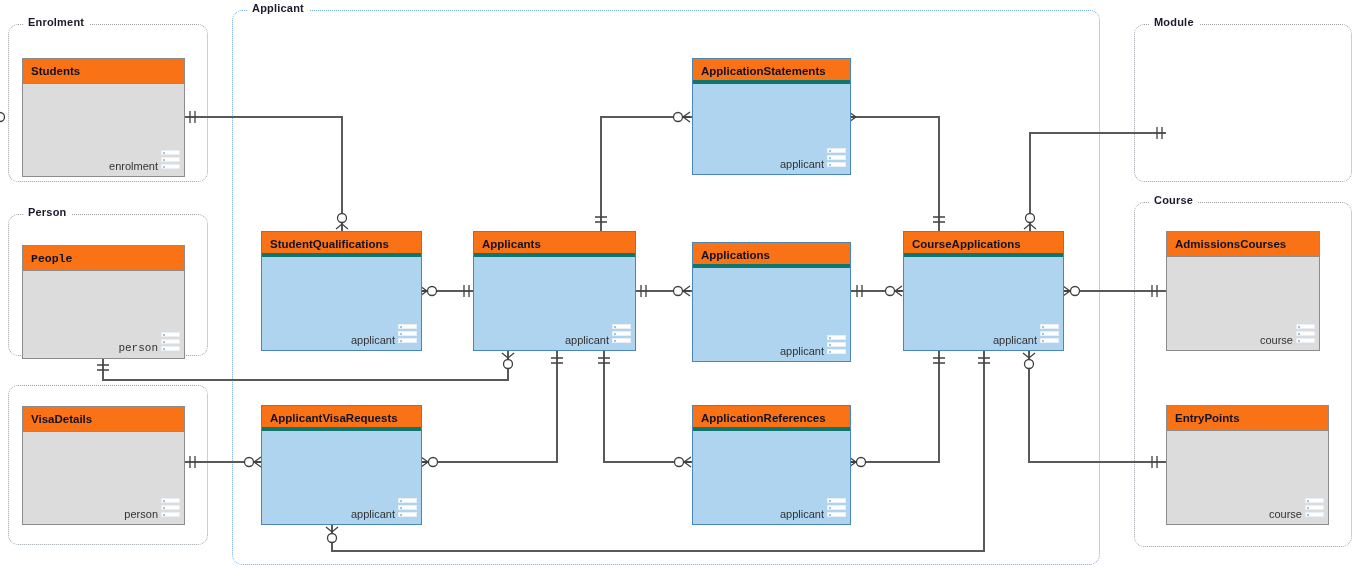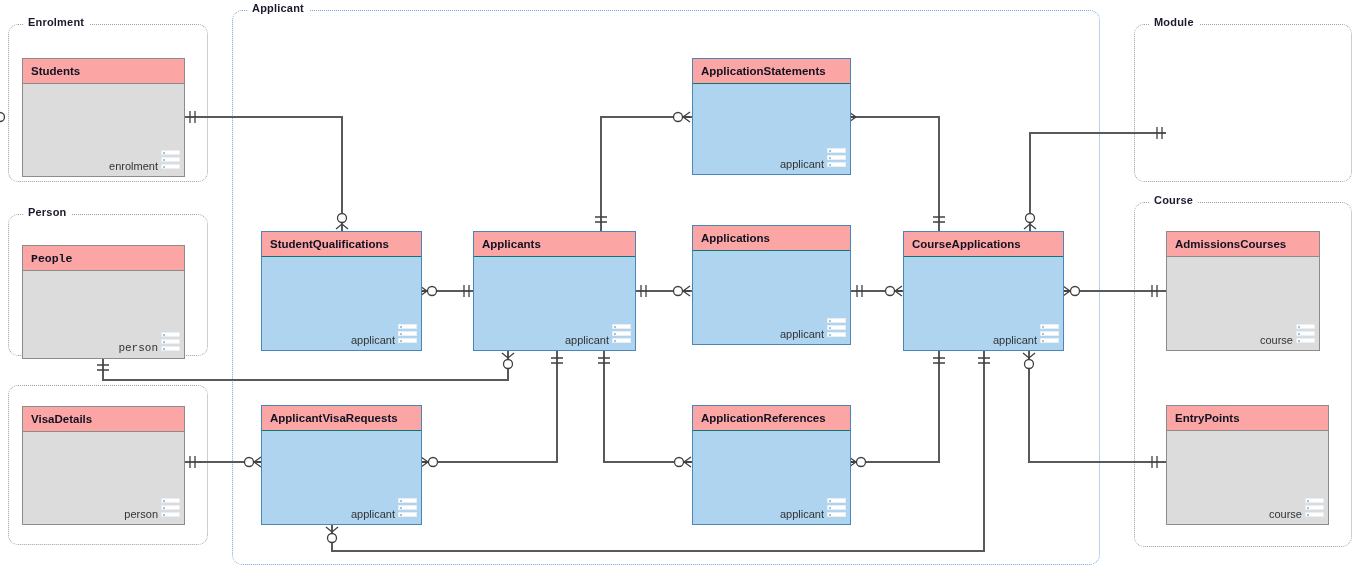--- a/index.html
+++ b/index.html
@@ -5,32 +5,32 @@
   html,body{margin:0;padding:0;background:#ffffff;}
   body{width:1360px;height:570px;font-family:"Liberation Sans",sans-serif;overflow:hidden;}
   #stage{position:relative;width:1360px;height:570px;}
   svg#wires{position:absolute;left:0;top:0;width:1360px;height:570px;pointer-events:none;}
 
   .group{position:absolute;border:1px dotted #9aa0a6;border-radius:10px;box-sizing:border-box;background:transparent;}
   .group.blue{border:1px dotted #6fa8dc;}
   .group-label{position:absolute;top:-9px;left:14px;background:#ffffff;padding:0 5px;font-size:11px;font-weight:bold;color:#1a1a2e;letter-spacing:.2px;white-space:nowrap;}
 
   .tbl{position:absolute;box-sizing:border-box;z-index:5;}
-  .tbl .hdr{box-sizing:border-box;height:25px;line-height:25px;padding:0 8px;font-size:11.5px;font-weight:bold;color:#111122;background:#fca5a5;overflow:hidden;white-space:nowrap;}
+  .tbl .hdr{box-sizing:border-box;height:25px;line-height:25px;padding:0 8px;font-size:11.5px;font-weight:bold;color:#111122;background:#f97316;overflow:hidden;white-space:nowrap;}
   .tbl .body{box-sizing:border-box;position:relative;}
   .tbl .pkg{position:absolute;right:26px;bottom:4px;font-size:11px;color:#333;white-space:nowrap;}
   .tbl .dbicon{position:absolute;right:4px;bottom:4px;width:19px;height:22px;}
 
   
   .tbl.grey{border:1px solid #8c8c8c;}
   .tbl.grey .hdr{border-bottom:1px solid #8c8c8c;}
   .tbl.grey .body{background:#dcdcdc;}
   
   .tbl.blue{border:1px solid #4a86b8;}
-  .tbl.blue .hdr{border-bottom:1px solid #0f766e;}
+  .tbl.blue .hdr{border-bottom:4px solid #0f766e;}
   .tbl.blue .body{background:#aed4ef;}
 
   .dbicon i{display:block;position:absolute;left:0;right:0;height:5px;background:#ffffff;border:1px solid #e8eef3;box-sizing:border-box;}
   .dbicon i:nth-child(1){top:0;}
   .dbicon i:nth-child(2){top:7px;}
   .dbicon i:nth-child(3){top:14px;}
   .dbicon i::after{content:"";position:absolute;left:1px;top:1px;width:2px;height:2px;background:#9fc6e0;}
 </style>
 </head>
 <body>
@@ -280,21 +280,21 @@
     <div class="body" style="height: 93px;">
       <span class="pkg">applicant</span>
       <span class="dbicon">
           <i></i>
           <i></i>
           <i></i>
         </span>
     </div>
   </div>
 
-  <div class="tbl blue" id="e-applications" style="left: 692px; top: 225px; width: 159px; height: 120px;">
+  <div class="tbl blue" id="e-applications" style="left: 692px; top: 242px; width: 159px; height: 120px;">
     <div class="hdr">Applications</div>
     <div class="body" style="height: 93px;">
       <span class="pkg">applicant</span>
       <span class="dbicon">
           <i></i>
           <i></i>
           <i></i>
         </span>
     </div>
   </div>

